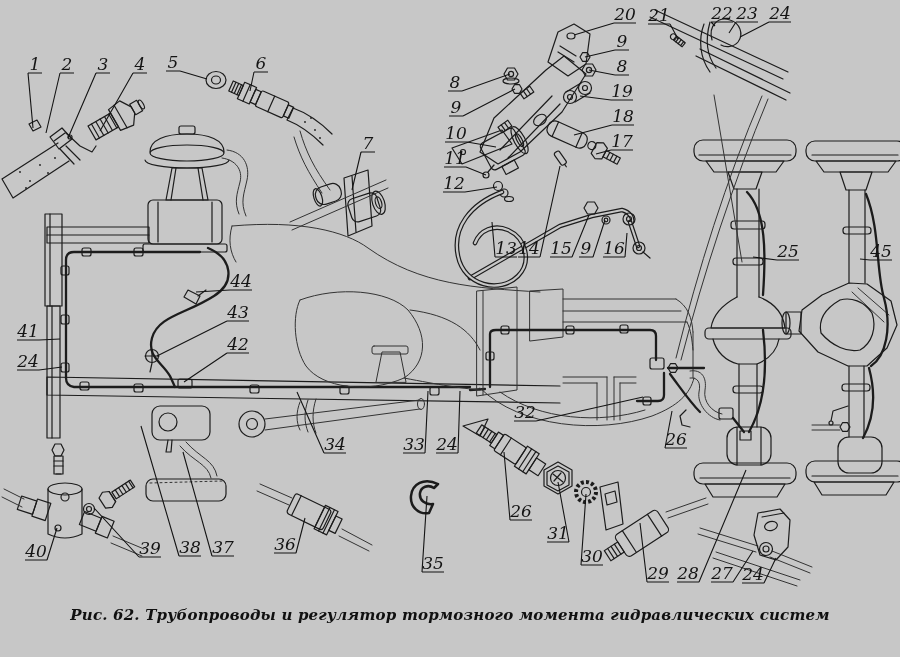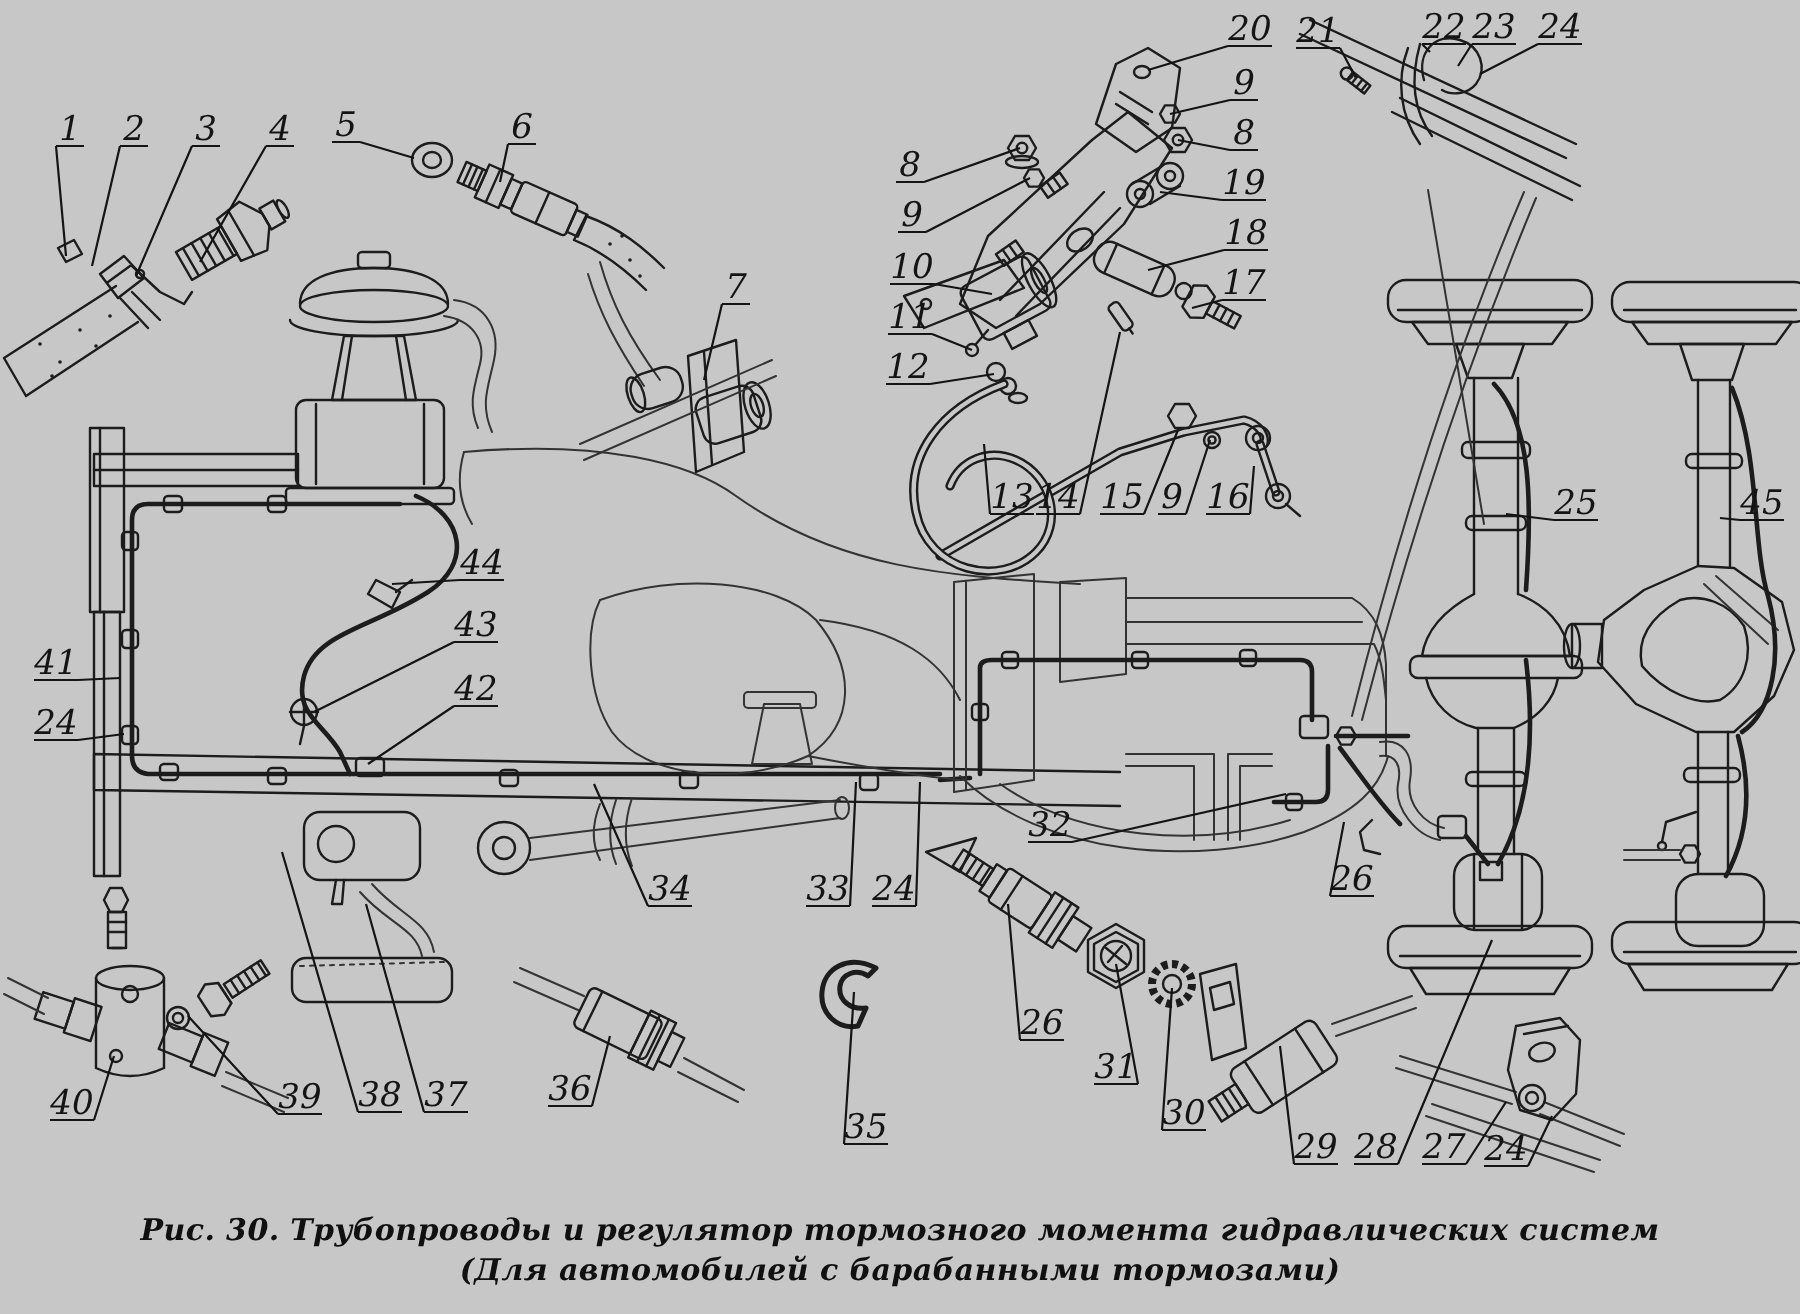--- a/index.html
+++ b/index.html
@@ -489,15 +489,14 @@
         <text x="658" y="579" class="callout-num">29</text>
         <path d="M677,582 L699,582 M699,582 L746,470" class="callout-line"></path>
         <text x="688" y="579" class="callout-num">28</text>
         <path d="M711,582 L733,582 M733,582 L753,551" class="callout-line"></path>
         <text x="722" y="579" class="callout-num">27</text>
         <path d="M742,583 L764,583 M764,583 L776,558" class="callout-line"></path>
         <text x="753" y="580" class="callout-num">24</text>
       </g>
 </svg>
 
-<div class="caption cap1">Рис. 30. Трубопроводы и регулятор тормозного момента гидравлических систем</div>
-<div class="caption cap2">(Для автомобилей с барабанными тормозами)</div>
+<div class="caption cap1">Рис. 62. Трубопроводы и регулятор тормозного момента гидравлических систем</div>
 </div>
 
 </body></html>

